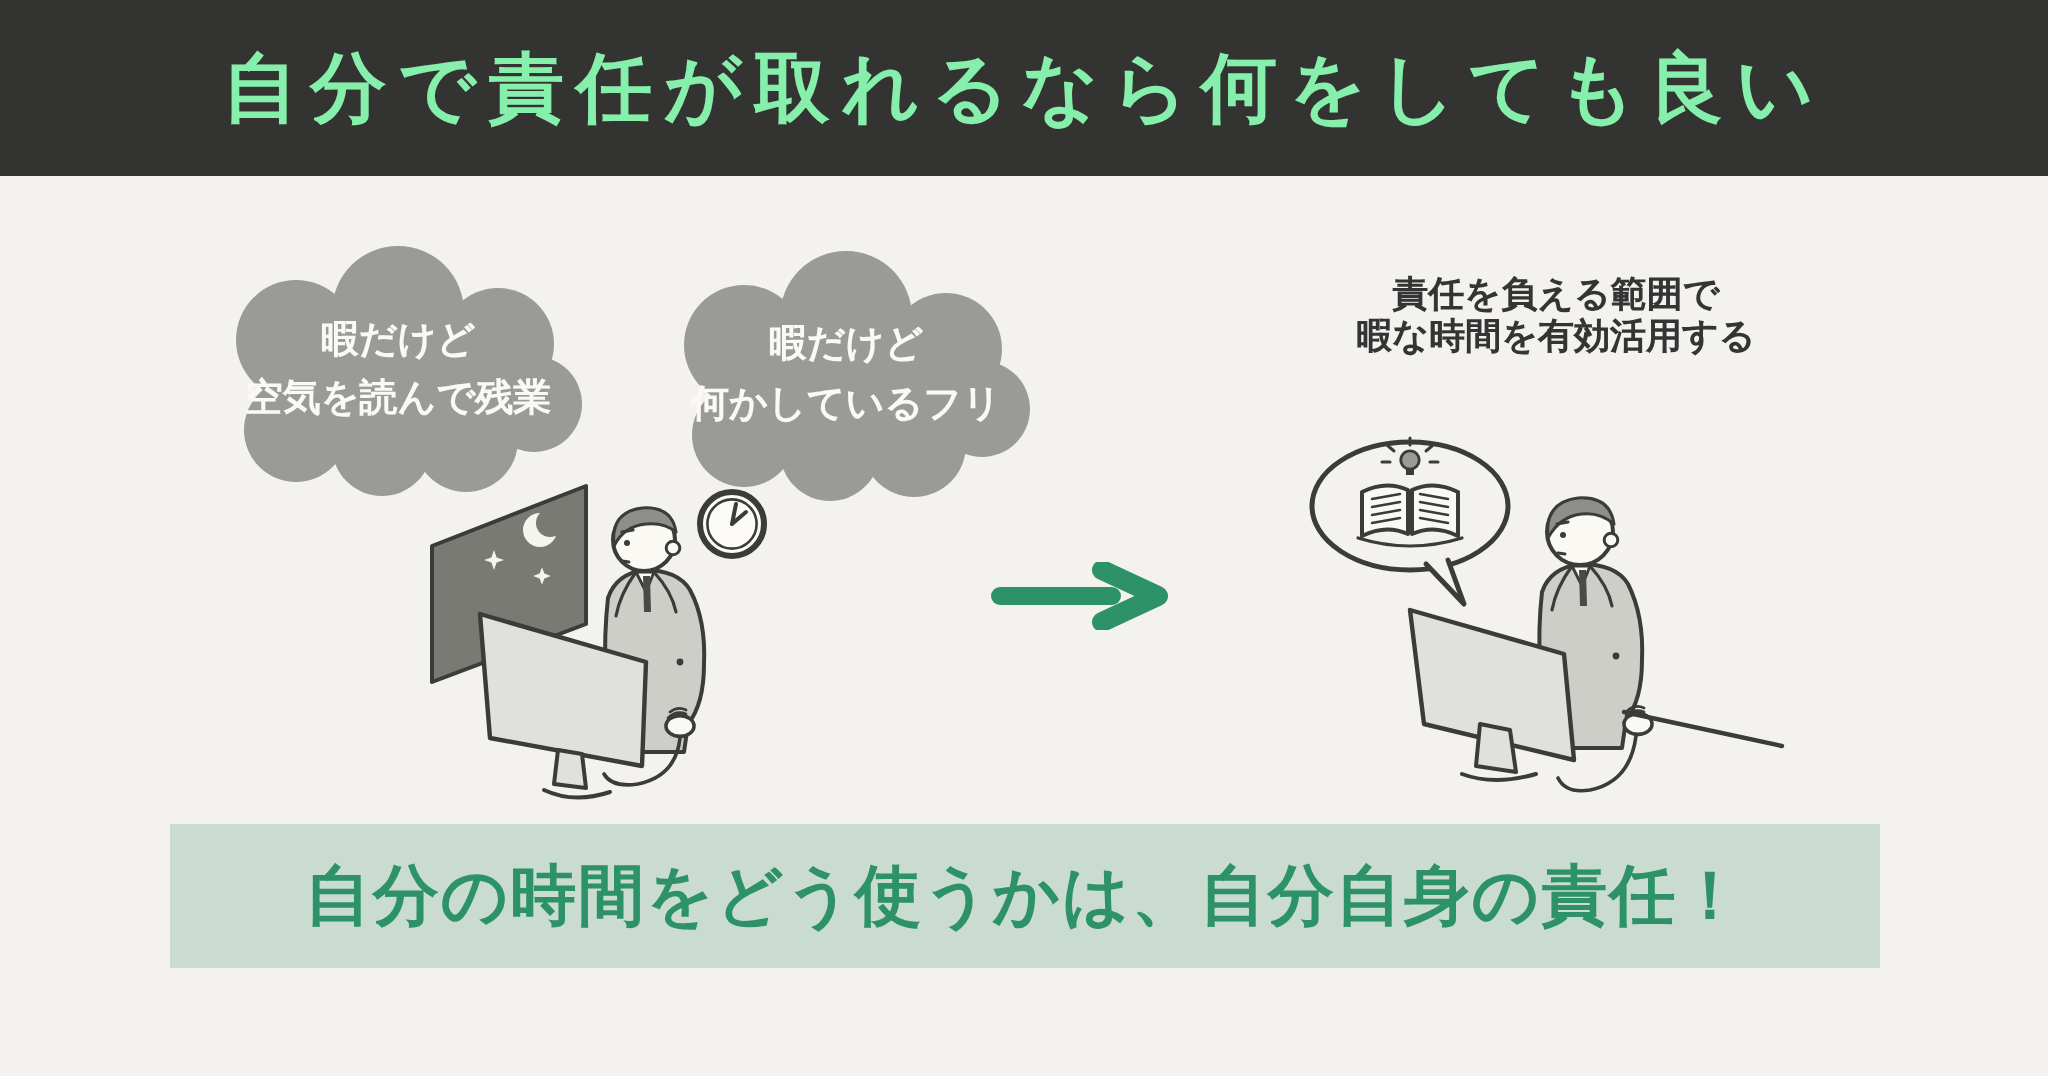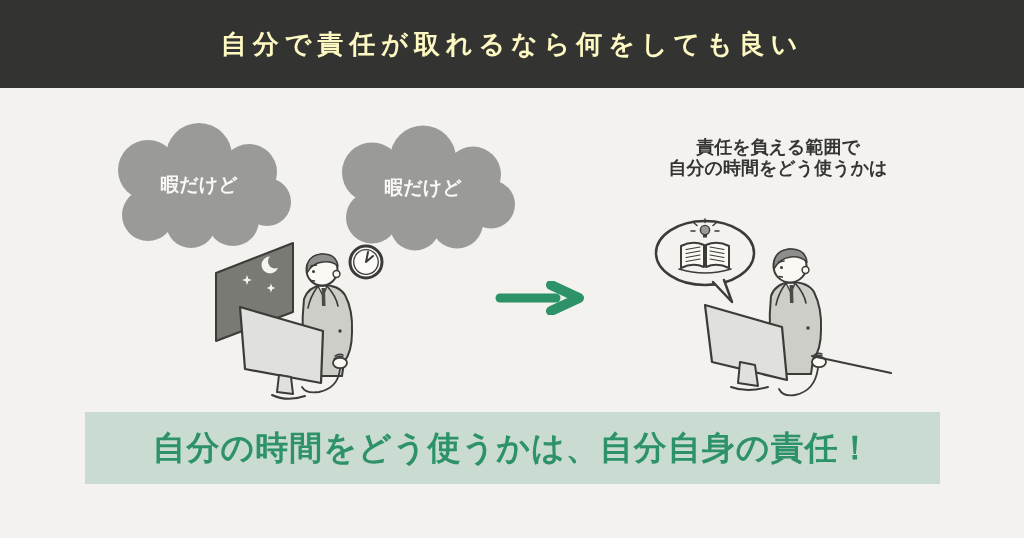--- a/index.html
+++ b/index.html
@@ -15,22 +15,22 @@
   .header {
     position: absolute;
     left: 0; top: 0;
     width: 1024px; height: 88px;
     background: #333431;
     display: flex;
     align-items: center;
     justify-content: center;
   }
   .header h1 {
-    color: #fef9c3;
-    font-size: 26px;
+    color: #86efac;
+    font-size: 38px;
     font-weight: bold;
     letter-spacing: 6px;
     white-space: nowrap;
   }
   
   .cloud { position: absolute; }
   .cloud svg { position: absolute; left: 0; top: 0; }
   .cloud-a { left: 103px; top: 122px; width: 192px; height: 126px; }
   .cloud-b { left: 327px; top: 124px; width: 192px; height: 127px; }
   .cloud-text {
@@ -99,38 +99,40 @@
         <circle cx="146" cy="50" r="28"></circle>
         <circle cx="164" cy="80" r="24"></circle>
         <circle cx="130" cy="98" r="26"></circle>
         <circle cx="88" cy="101" r="25"></circle>
         <circle cx="45" cy="93" r="26"></circle>
         <ellipse cx="96" cy="68" rx="64" ry="40"></ellipse>
       </g>
     </svg>
     <div class="cloud-text">
       <span>暇だけど</span>
+      <span>空気を読んで残業</span>
     </div>
   </div>
 
   <div class="cloud cloud-b">
     <svg width="192" height="127" viewBox="0 0 192 126">
       <g fill="#9a9a98">
         <circle cx="45" cy="48" r="30"></circle>
         <circle cx="96" cy="34" r="33"></circle>
         <circle cx="146" cy="50" r="28"></circle>
         <circle cx="164" cy="80" r="24"></circle>
         <circle cx="130" cy="98" r="26"></circle>
         <circle cx="88" cy="101" r="25"></circle>
         <circle cx="45" cy="93" r="26"></circle>
         <ellipse cx="96" cy="68" rx="64" ry="40"></ellipse>
       </g>
     </svg>
     <div class="cloud-text">
       <span>暇だけど</span>
+      <span>何かしているフリ</span>
     </div>
   </div>
 
   <svg class="illus illus-left" width="200" height="170" viewBox="0 0 200 170">
 
     <g>
       <polygon points="21,38 98,8 98,77 21,106" fill="#7a7a74" stroke="#3b3b39" stroke-width="2" stroke-linejoin="round"></polygon>
       <g>
         <circle cx="75" cy="30" r="8.5" fill="#f6f4ef"></circle>
         <circle cx="80" cy="26.5" r="7" fill="#7a7a74"></circle>
@@ -172,21 +174,21 @@
 
   <div class="arrow-wrap">
     <svg width="92" height="34" viewBox="0 0 92 34">
       <path d="M6,17 L62,17" stroke="#2d9268" stroke-width="9" stroke-linecap="round" fill="none"></path>
       <path d="M57,4 L85,17 L57,30" stroke="#2d9268" stroke-width="10" stroke-linecap="round" stroke-linejoin="round" fill="none"></path>
     </svg>
   </div>
 
   <h2 class="after-heading">
     <span>責任を負える範囲で</span>
-    <span>自分の時間をどう使うかは</span>
+    <span>暇な時間を有効活用する</span>
   </h2>
 
   <svg class="illus illus-right" width="260" height="195" viewBox="0 0 260 195">
 
     <g>
       <ellipse cx="70" cy="43" rx="49" ry="32" fill="#f4f2ee" stroke="#3b3b39" stroke-width="2.5"></ellipse>
       <path d="M78,72 L97,92 L89,70" fill="#f4f2ee" stroke="#3b3b39" stroke-width="2.5" stroke-linecap="round" stroke-linejoin="round"></path>
       <g>
         <circle cx="70" cy="20" r="4.6" fill="#9b9b97" stroke="#3b3b39" stroke-width="1.4"></circle>
         <rect x="68" y="24.5" width="4" height="3" fill="#3b3b39"></rect>

